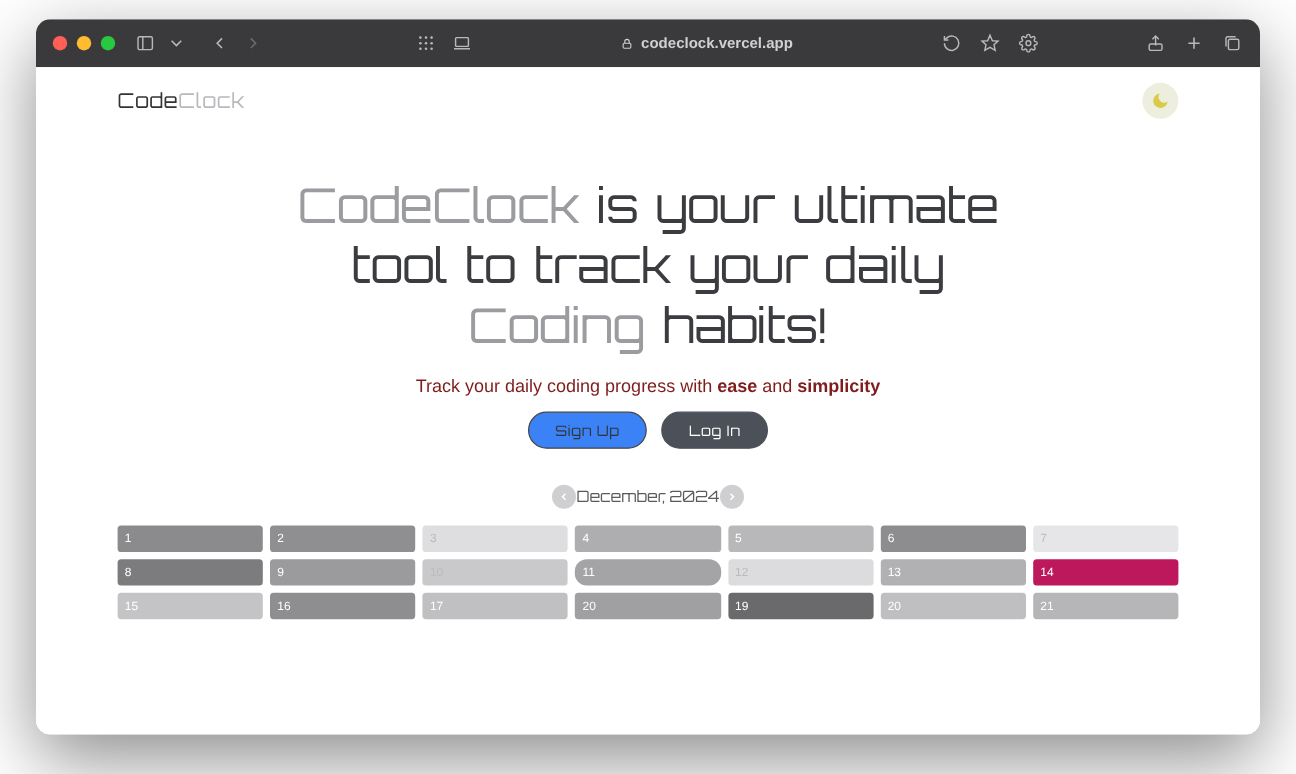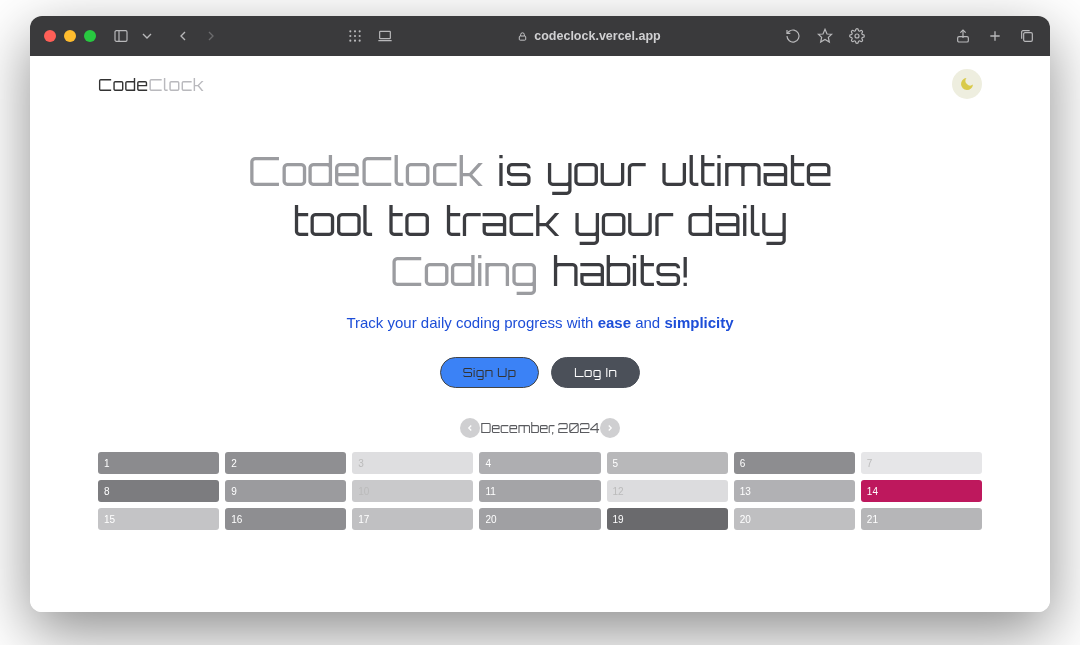--- a/index.html
+++ b/index.html
@@ -101,22 +101,22 @@
     line-height: 1.25;
     color: #3b3c40;
     letter-spacing: -0.5px;
     max-width: 640px;
     margin: 0 auto 18px;
     word-spacing: 4px;
   }
   .headline .muted { color: #9b9ca0; }
   .subhead {
     font-size: 15px;
-    color: #1d4ed8;
-    margin-bottom: 26px;
+    color: #7f1d1d;
+    margin-bottom: 12px;
   }
   .subhead .bold { font-weight: 700; }
   .cta-row {
     display:flex; gap: 12px; justify-content:center;
   }
   .btn {
     font-family: "Orbitron","Eurostile", sans-serif;
     font-size: 12px;
     padding: 7px 22px;
     border-radius: 18px;
@@ -325,21 +325,21 @@
           <div class="cal-cell" style="background: rgb(139, 139, 142);">1</div>
           <div class="cal-cell" style="background: rgb(143, 143, 146);">2</div>
           <div class="cal-cell" style="background: rgb(222, 222, 224); color: rgb(187, 187, 187);">3</div>
           <div class="cal-cell" style="background: rgb(174, 174, 177);">4</div>
           <div class="cal-cell" style="background: rgb(184, 184, 186);">5</div>
           <div class="cal-cell" style="background: rgb(141, 141, 144);">6</div>
           <div class="cal-cell" style="background: rgb(230, 230, 232); color: rgb(187, 187, 187);">7</div>
           <div class="cal-cell" style="background: rgb(124, 124, 127);">8</div>
           <div class="cal-cell" style="background: rgb(155, 155, 158);">9</div>
           <div class="cal-cell" style="background: rgb(201, 201, 203); color: rgb(187, 187, 187);">10</div>
-          <div class="cal-cell" style="background: rgb(164, 164, 167);">11</div>
+          <div class="cal-cell" style="background: rgb(164, 164, 167); border-radius: 10px;">11</div>
           <div class="cal-cell" style="background: rgb(220, 220, 222); color: rgb(187, 187, 187);">12</div>
           <div class="cal-cell" style="background: rgb(177, 177, 180);">13</div>
           <div class="cal-cell" style="background: #be185d;">14</div>
           <div class="cal-cell" style="background: rgb(196, 196, 198);">15</div>
           <div class="cal-cell" style="background: rgb(142, 142, 145);">16</div>
           <div class="cal-cell" style="background: rgb(192, 192, 194);">17</div>
           <div class="cal-cell" style="background: rgb(160, 160, 163);">20</div>
           <div class="cal-cell" style="background: rgb(106, 106, 109);">19</div>
           <div class="cal-cell" style="background: rgb(191, 191, 193);">20</div>
           <div class="cal-cell" style="background: rgb(182, 182, 184);">21</div>

